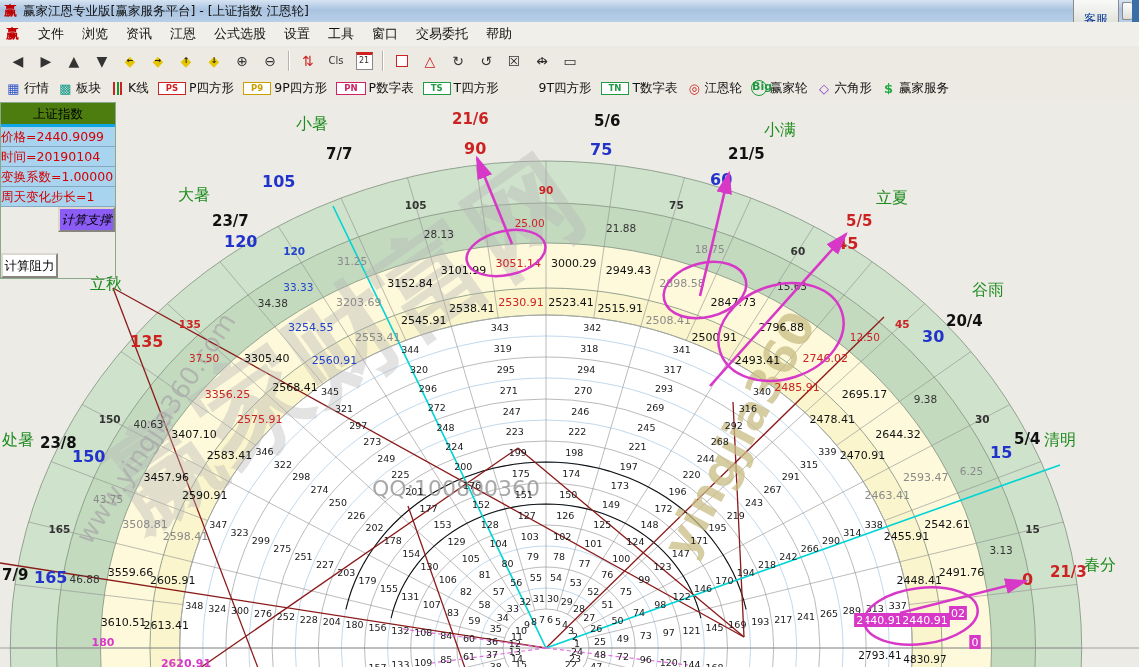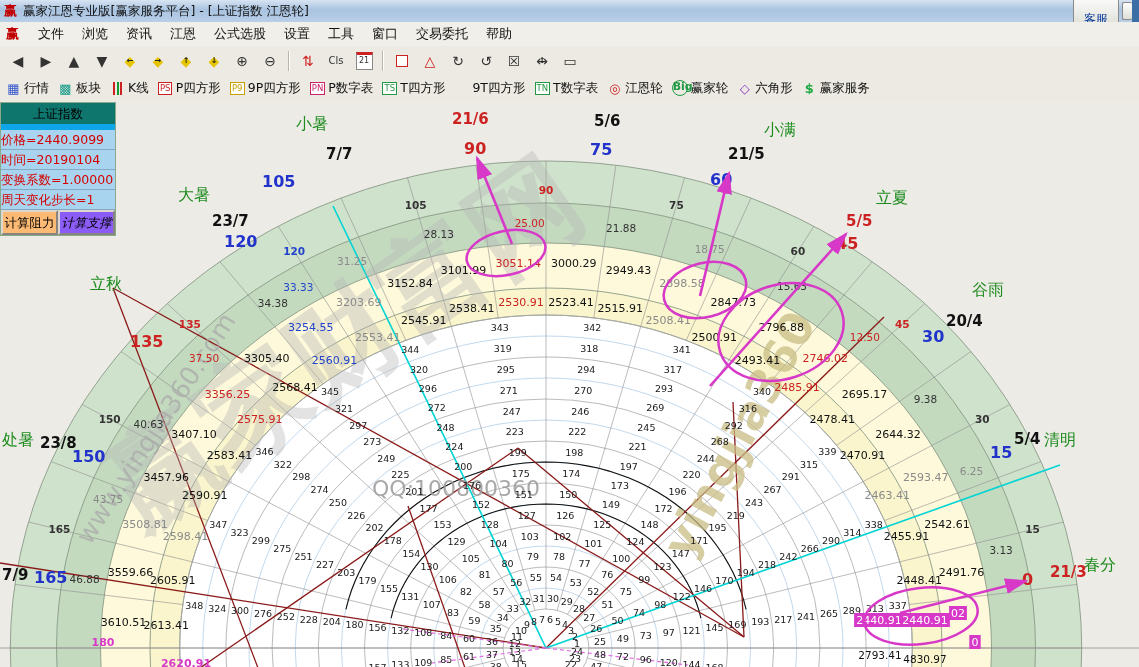--- a/index.html
+++ b/index.html
@@ -29,37 +29,37 @@
   .t1sep{width:1px;height:20px;background:#b8b4aa;margin:0 4px;border-right:1px solid #fff;}
   .t1item .cal{width:15px;height:14px;background:#fff;border:1px solid #888;font-size:8px;
     line-height:11px;text-align:center;color:#333;border-top:3px solid #cc2222;}
   .t1item .redsq{width:10px;height:10px;border:1.5px solid #cc2222;background:#fff;}
   .t1item .txt{font-size:10px;color:#333;}
   .toolbar2{position:absolute;left:0;top:75px;width:1139px;height:26px;background:#eceae2;
     border-bottom:1px solid #c8c4ba;display:flex;align-items:center;padding-left:6px;font-size:12.5px;color:#111;}
   .t2item{display:inline-flex;align-items:center;margin-right:9px;cursor:default;}
   .t2icon{display:inline-flex;align-items:center;justify-content:center;margin-right:3px;
     font-size:13px;min-width:15px;height:15px;}
-  .t2badge{font-size:8.5px;font-weight:normal;border:1px solid;padding:0 1px;background:#fff;line-height:11px;}
+  .t2badge{font-size:8.5px;font-weight:bold;border:1px solid;padding:0 7px;background:#fff;line-height:11px;}
   .t2candle{width:13px;height:13px;background:
     linear-gradient(90deg,transparent 2px,#cc2222 2px 4px,transparent 4px 6px,#119933 6px 8px,transparent 8px 9px,#cc2222 9px 11px,transparent 11px);}
   .t2big{font-size:11px;font-weight:bold;border:1.5px solid #229944;color:#229944;border-radius:50%;
     width:14px;height:14px;line-height:12px;text-align:center;}
   
   .chartarea{position:absolute;left:0;top:101px;width:1139px;height:566px;background:#ecebe6;}
   #wheel{position:absolute;left:0;top:0;}
   
   .leftpanel{position:absolute;left:0;top:1px;width:114px;font-size:12.5px;border:1px solid #8aa88a;}
-  .lp-title{background:#0f766e;color:#000;text-align:center;height:21px;line-height:21px;border-bottom:6px solid #0ea5e9;}
+  .lp-title{background:#4d7c0f;color:#000;text-align:center;height:21px;line-height:21px;border-bottom:3px solid #0ea5e9;}
   .lp-row{background:#a9d4ef;color:#d40000;height:19px;line-height:19px;padding-left:0;
     border-bottom:1px solid #86a8c0;white-space:nowrap;overflow:hidden;}
   .lp-btns{display:flex;}
   .lp-btn{flex:1;height:21px;line-height:21px;text-align:center;font-size:12.5px;color:#000;
     border:2px outset #dcd8d0;}
-  .lp-btn.blue{background:#fdba74;}
+  .lp-btn.blue{background:#ffffff;margin-top:46px;}
   .lp-btn.green{background:#8b5cf6;font-style:italic;}
   
   .annotation{position:absolute;left:930px;top:4px;color:#c93fc9;font-size:25px;line-height:35px;
     font-family:"DejaVu Sans","Liberation Sans",sans-serif;}
 </style>
 </head>
 <body>
 
 <div class="titlebar">
   <span class="logo">赢</span>

